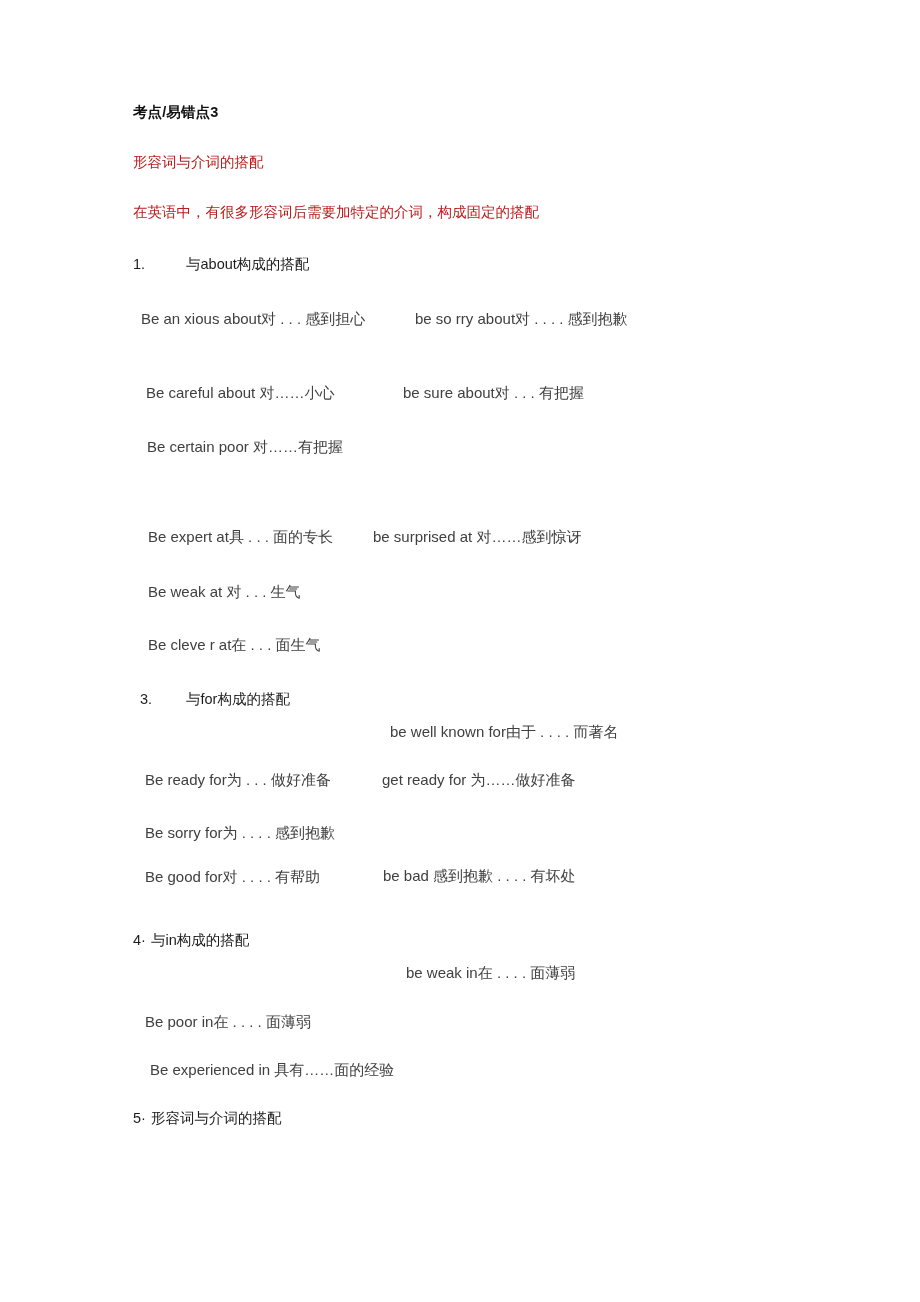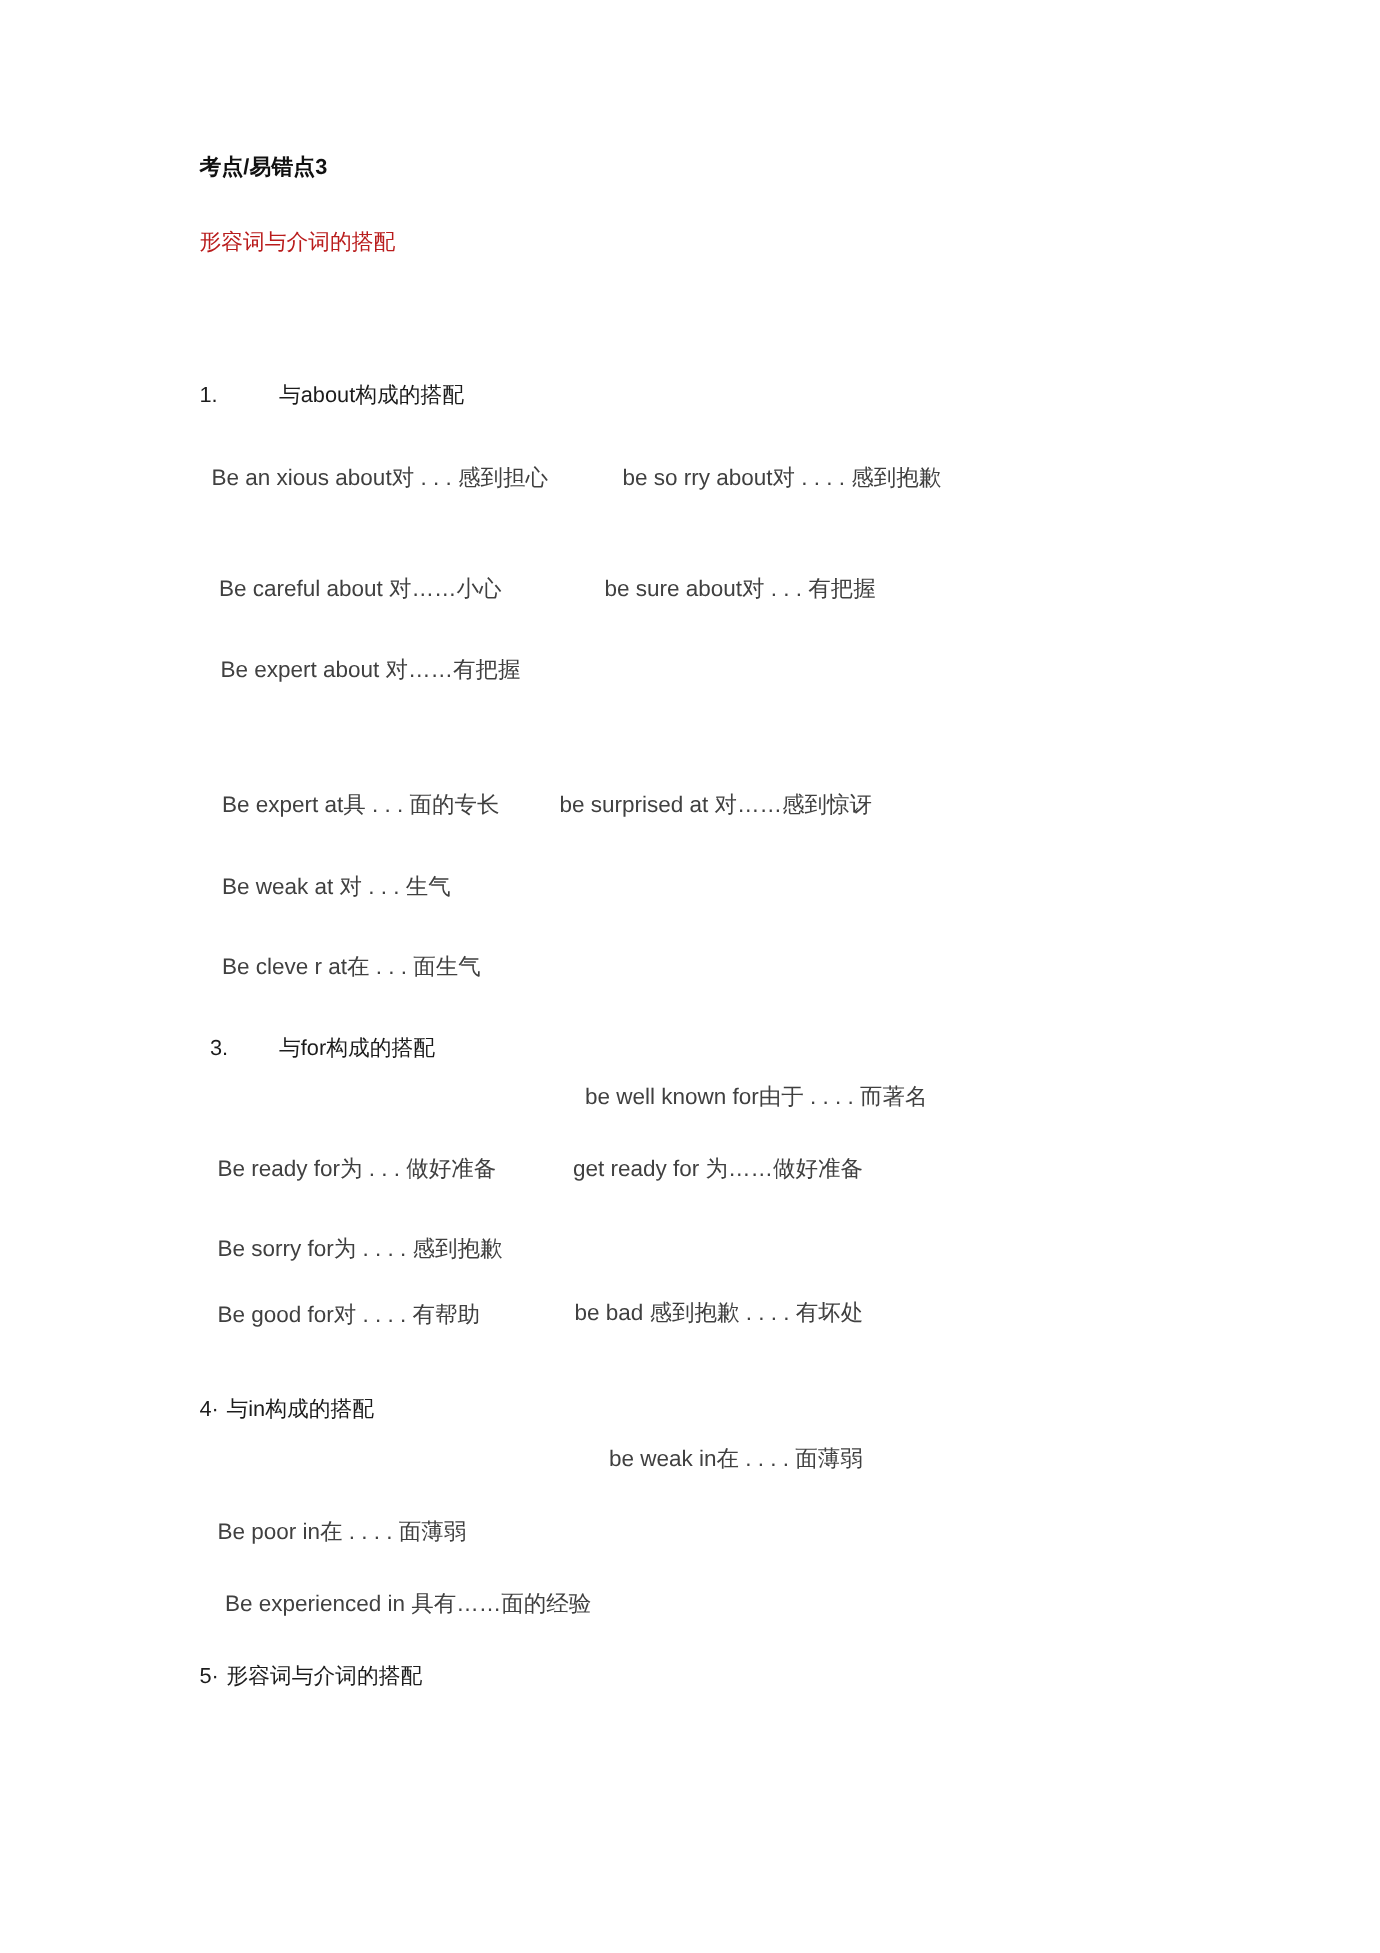--- a/index.html
+++ b/index.html
@@ -61,31 +61,32 @@
 </style>
 </head>
 <body>
 
 <div class="page">
 
   <div class="run doc-title" style="left:133px; top:105px;">考点/易错点3</div>
 
   <div class="run para" style="left:133px; top:155px;">形容词与介词的搭配</div>
 
+  <div class="run para" style="left:133px; top:205px;">在英语中，有很多形容词后需要加特定的介词，构成固定的搭配</div>
 
   <div class="run section-head" style="left:133px; top:257px;">1.</div>
   <div class="run section-head" style="left:186px; top:257px;text-align:right;">与about构成的搭配</div>
 
   <div class="run entry" style="left:141px; top:311px;">Be an xious about对 . . . 感到担心</div>
   <div class="run entry" style="left:415px; top:311px;">be so rry about对 . . . . 感到抱歉</div>
 
   <div class="run entry" style="left:146px; top:385px;">Be careful about 对……小心</div>
   <div class="run entry" style="left:403px; top:385px;">be sure about对 . . . 有把握</div>
 
-  <div class="run entry" style="left:147px; top:439px;">Be expert about 对……有把握</div>
+  <div class="run entry" style="left:147px; top:439px;">Be certain poor 对……有把握</div>
 
   <div class="run entry clip" style="left:411px; top:439px; height:16px;">
     
   </div>
 
   <div class="run section-head clip" style="left:133px; top:489px; height:9px;">
     
   </div>
   <div class="run section-head clip" style="left:186px; top:489px; height:9px;">
     

